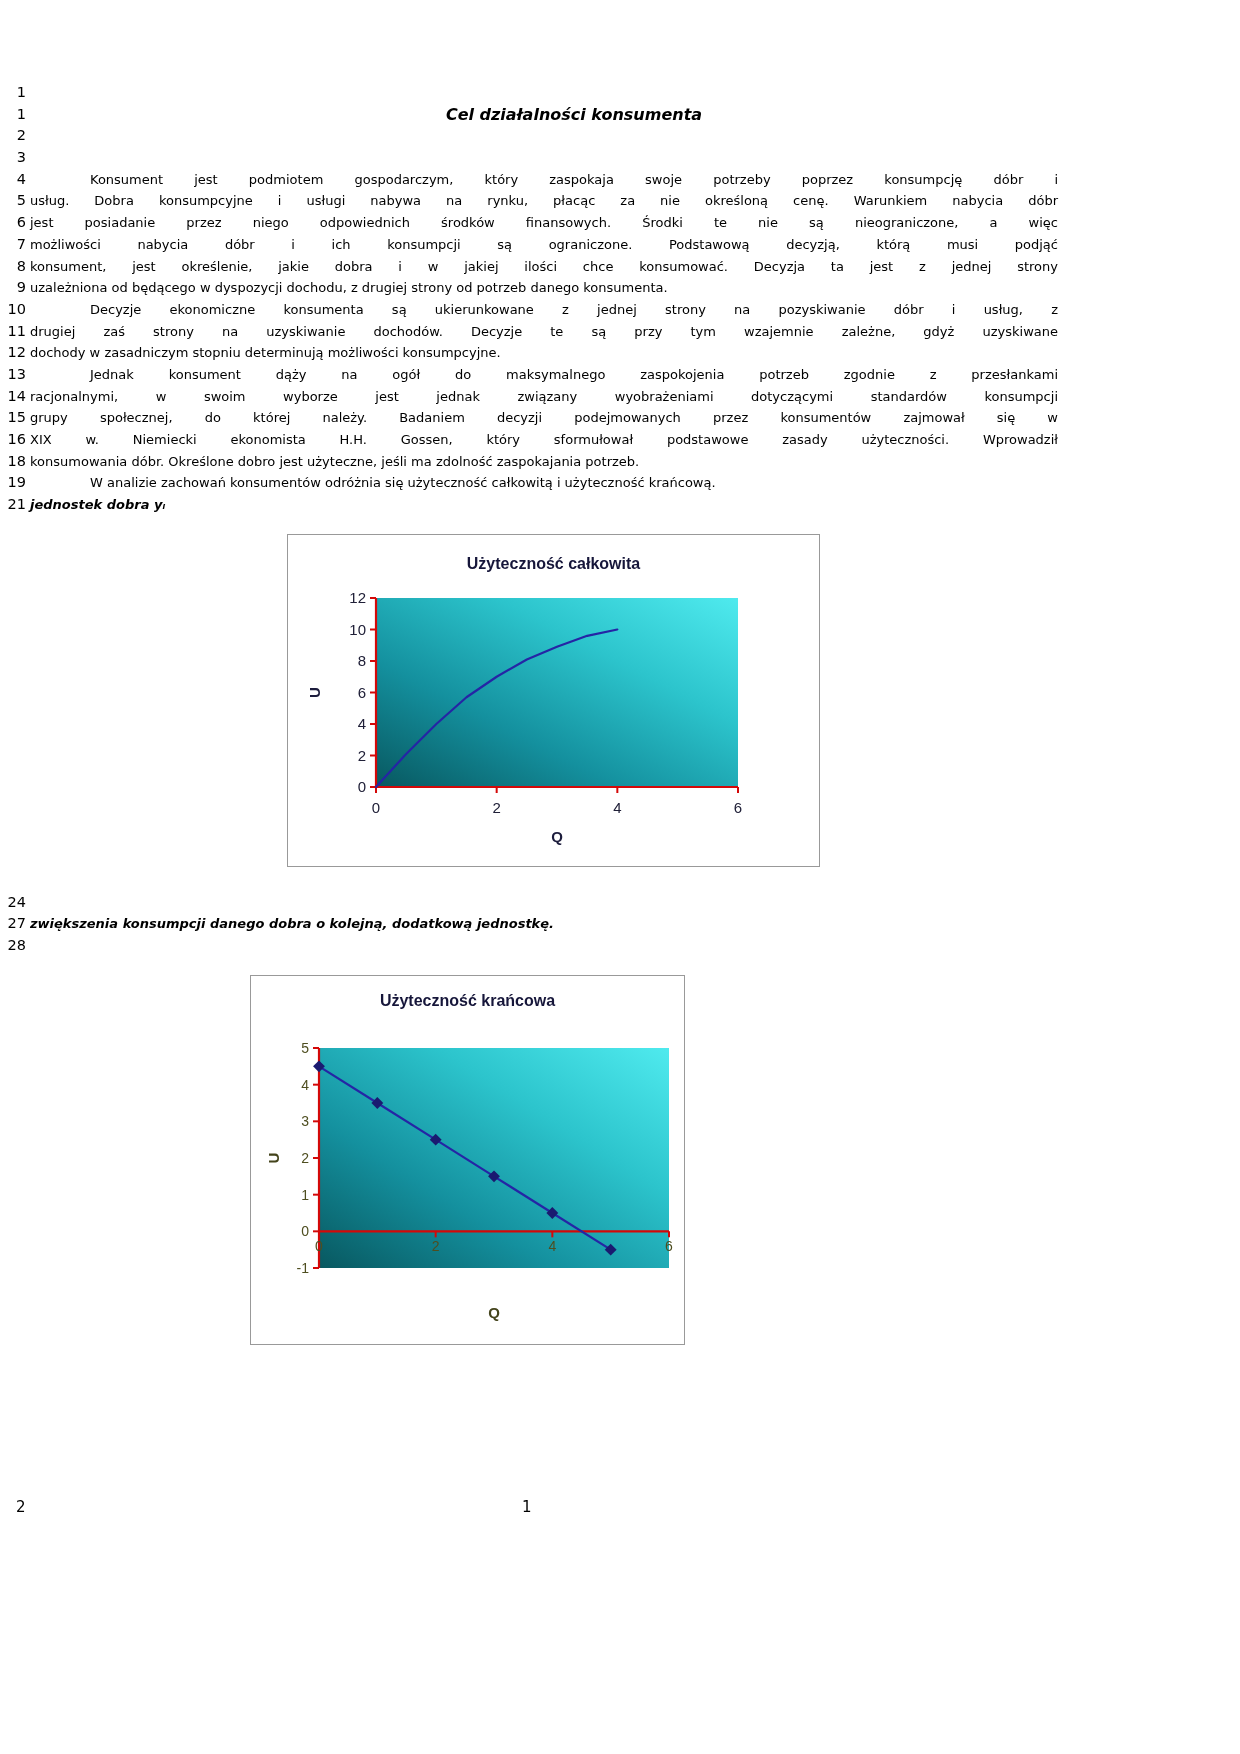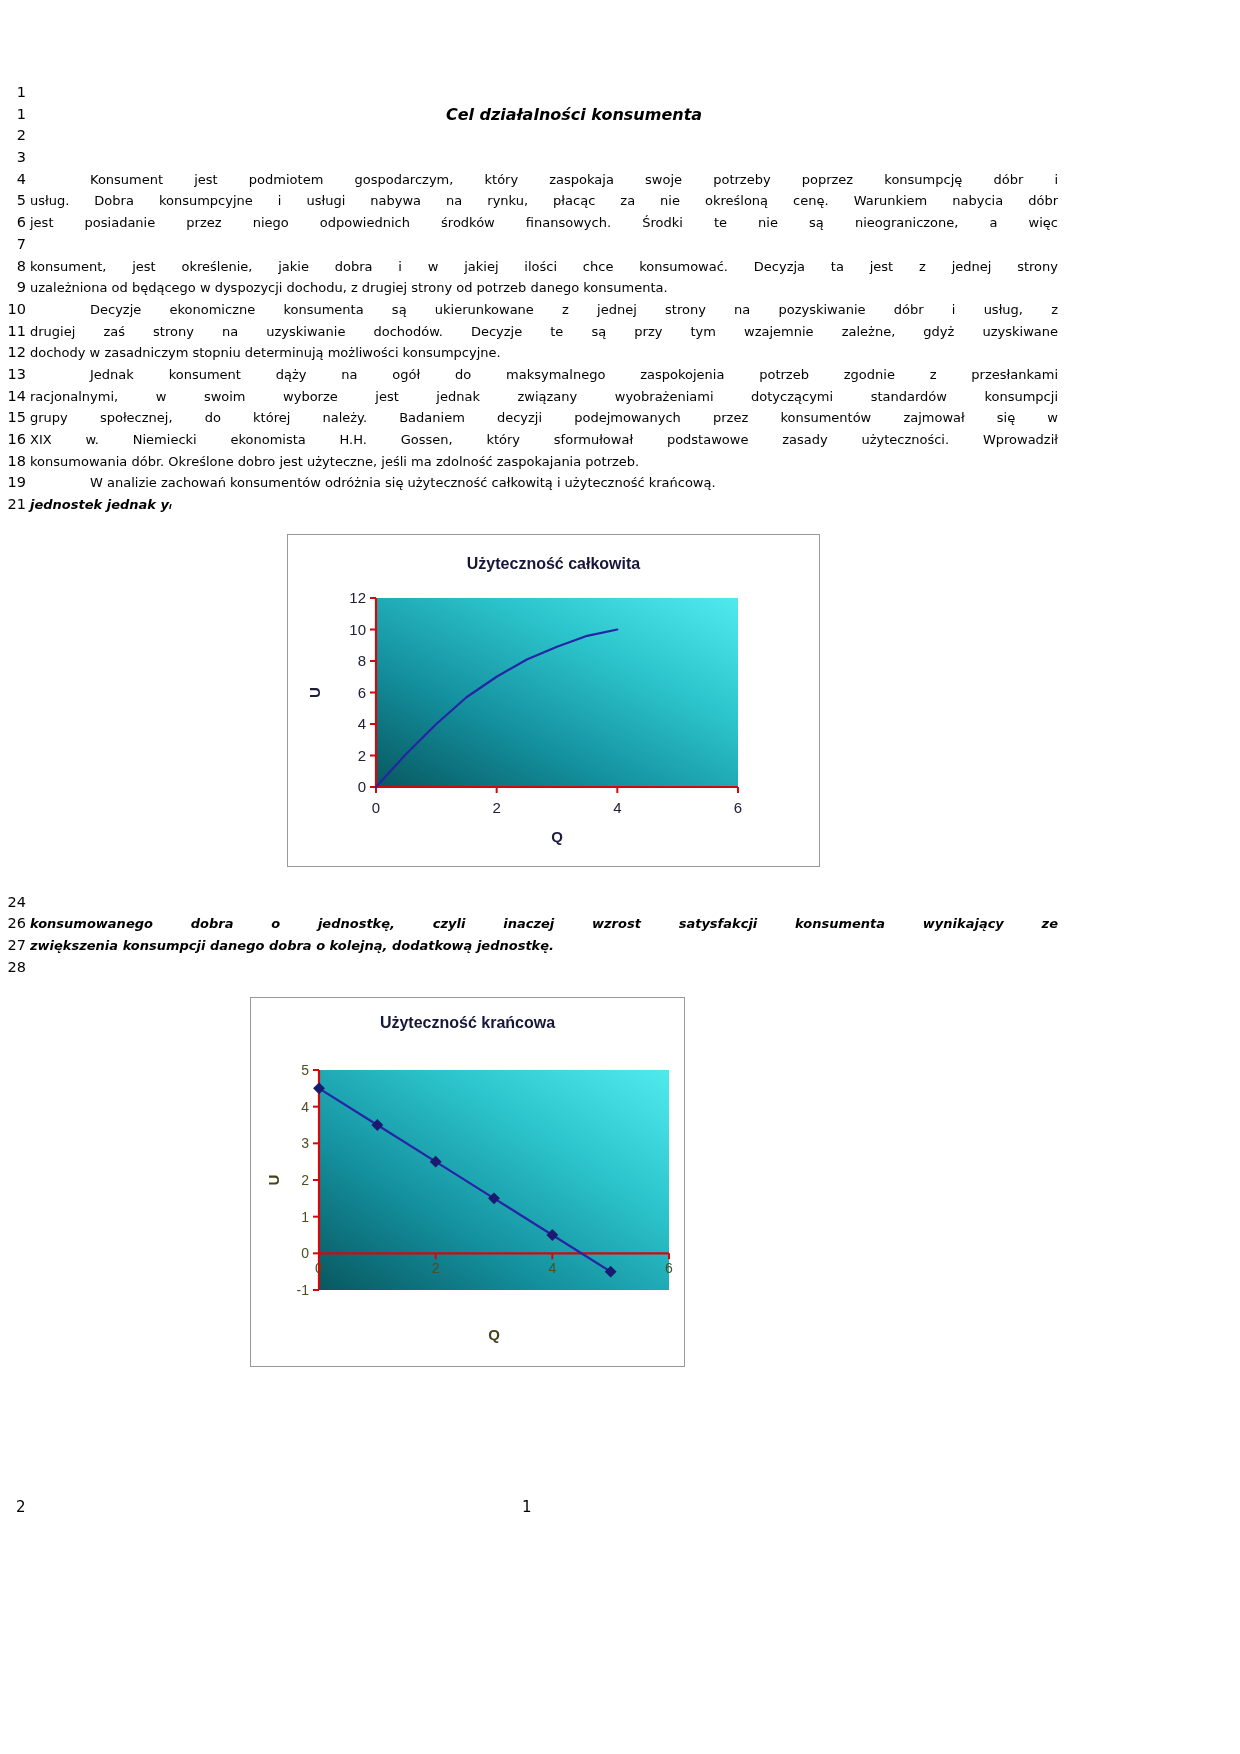--- a/index.html
+++ b/index.html
@@ -61,20 +61,21 @@
       <div class="line">
         <span class="lnum">5</span>
         <div class="ltext just">usług. Dobra konsumpcyjne i usługi nabywa na rynku, płacąc za nie określoną cenę. Warunkiem nabycia dóbr</div>
       </div>
       <div class="line">
         <span class="lnum">6</span>
         <div class="ltext just">jest posiadanie przez niego odpowiednich środków finansowych. Środki te nie są nieograniczone, a więc</div>
       </div>
       <div class="line">
         <span class="lnum">7</span>
+        <div class="ltext just">możliwości nabycia dóbr i ich konsumpcji są ograniczone. Podstawową decyzją, którą musi podjąć</div>
       </div>
       <div class="line">
         <span class="lnum">8</span>
         <div class="ltext just">konsument, jest określenie, jakie dobra i w jakiej ilości chce konsumować. Decyzja ta jest z jednej strony</div>
       </div>
       <div class="line">
         <span class="lnum">9</span>
         <div class="ltext">uzależniona od będącego w dyspozycji dochodu, z drugiej strony od potrzeb danego konsumenta.</div>
       </div>
       <div class="line">
@@ -108,21 +109,21 @@
       <div class="line">
         <span class="lnum">18</span>
         <div class="ltext">konsumowania dóbr. Określone dobro jest użyteczne, jeśli ma zdolność zaspokajania potrzeb.</div>
       </div>
       <div class="line">
         <span class="lnum">19</span>
         <div class="ltext ind">W analizie zachowań konsumentów odróżnia się użyteczność całkowitą i użyteczność krańcową.</div>
       </div>
       <div class="line">
         <span class="lnum">21</span>
-        <div class="ltext emph">jednostek jednak yᵢ</div>
+        <div class="ltext emph">jednostek dobra yᵢ</div>
       </div>
     </div>
   <div class="chart-box" id="chart1"><svg width="531" height="331">
         <defs>
           <linearGradient id="grad0" x1="0" y1="1" x2="1" y2="0">
             <stop offset="0" stop-color="#085860"></stop>
             <stop offset="0.3333333333333333" stop-color="#14909e"></stop>
             <stop offset="0.6666666666666666" stop-color="#2cc4cc"></stop>
             <stop offset="1" stop-color="#4feaee"></stop>
           </linearGradient>
@@ -154,24 +155,20 @@
         <text x="450" y="278" text-anchor="middle" font-size="15" fill="#202038">6</text>
         <polyline points="88,252 118.16666666666666,218.925 148.33333333333331,189 178.5,162.225 208.66666666666666,141.75 238.83333333333334,124.42500000000001 269,111.82499999999999 299.1666666666667,100.80000000000001 329.3333333333333,94.5" fill="none" stroke="#2525a5" stroke-width="2.2" stroke-linejoin="round" stroke-linecap="round"></polyline>
         <text x="265.5" y="34" text-anchor="middle" font-size="16" font-weight="bold" fill="#16163a">Użyteczność całkowita</text>
         <text x="269" y="307" text-anchor="middle" font-size="15" font-weight="bold" fill="#1c1c3c">Q</text>
         <text x="32" y="157.5" text-anchor="middle" font-size="15" font-weight="bold" fill="#1c1c3c" transform="rotate(-90 32 157.5)">U</text>
       </svg></div>
   <div id="lines2">
       <div class="line">
         <span class="lnum">24</span>
         <div class="ltext"></div>
-      </div>
-      <div class="line">
-        <span class="lnum">26</span>
-        <div class="ltext emph just">konsumowanego dobra o jednostkę, czyli inaczej wzrost satysfakcji konsumenta wynikający ze</div>
       </div>
       <div class="line">
         <span class="lnum">27</span>
         <div class="ltext emph">zwiększenia konsumpcji danego dobra o kolejną, dodatkową jednostkę.</div>
       </div>
       <div class="line">
         <span class="lnum">28</span>
         <div class="ltext"></div>
       </div>
     </div>

